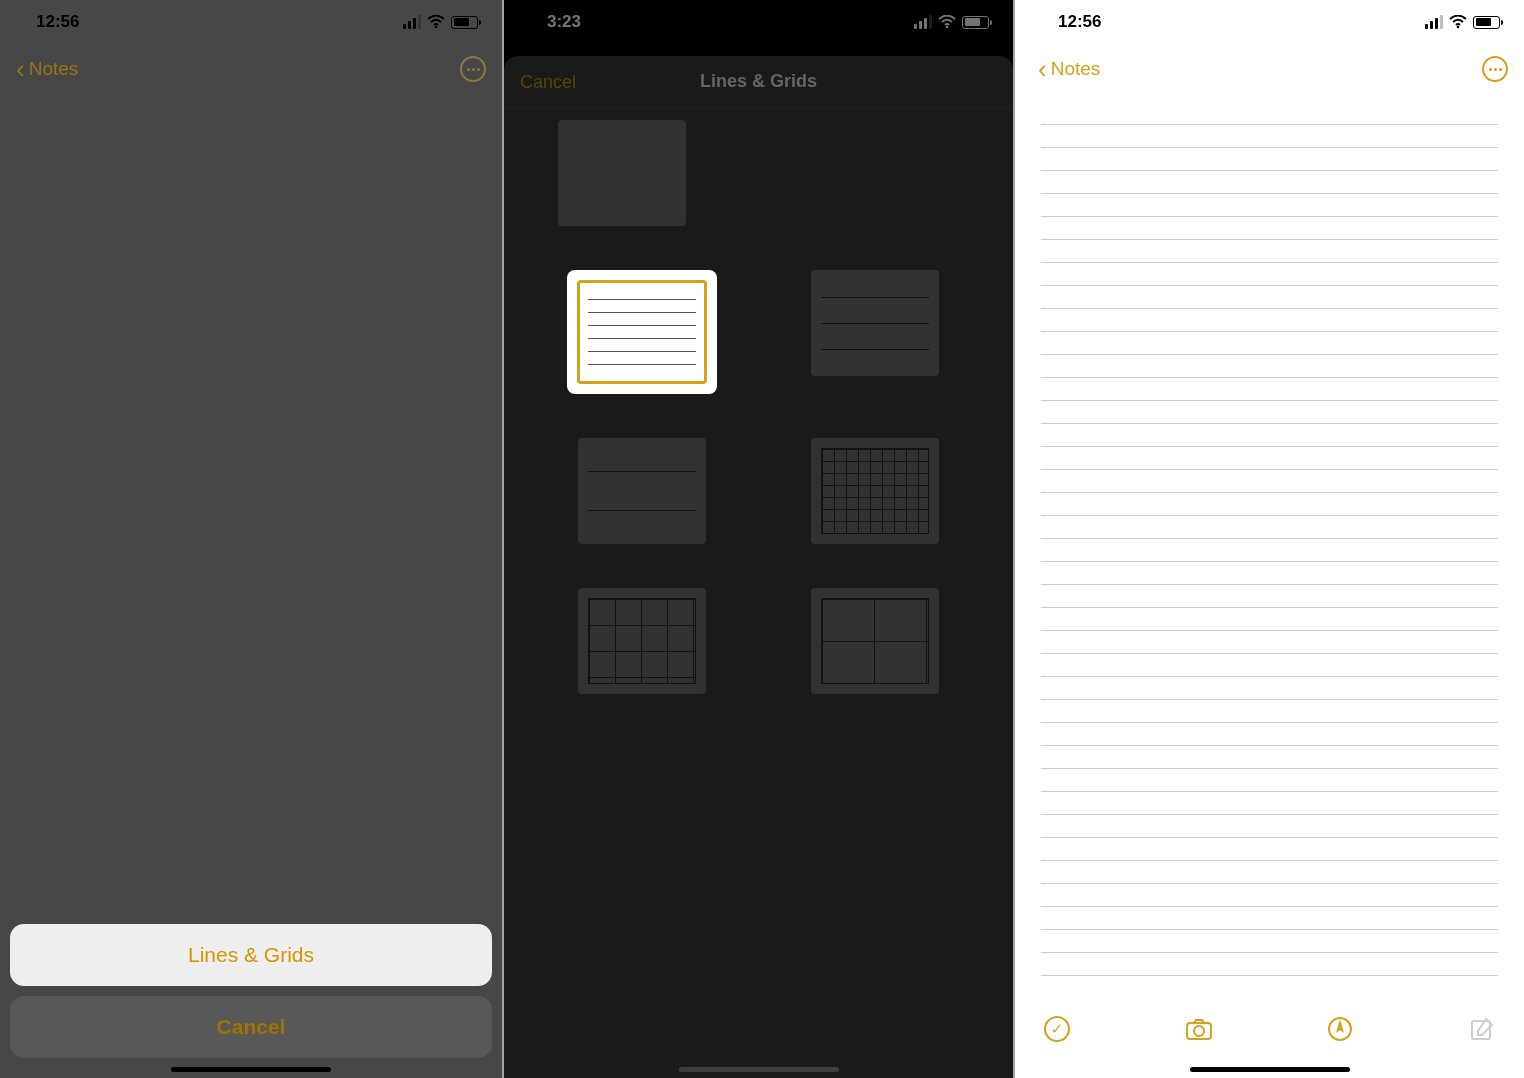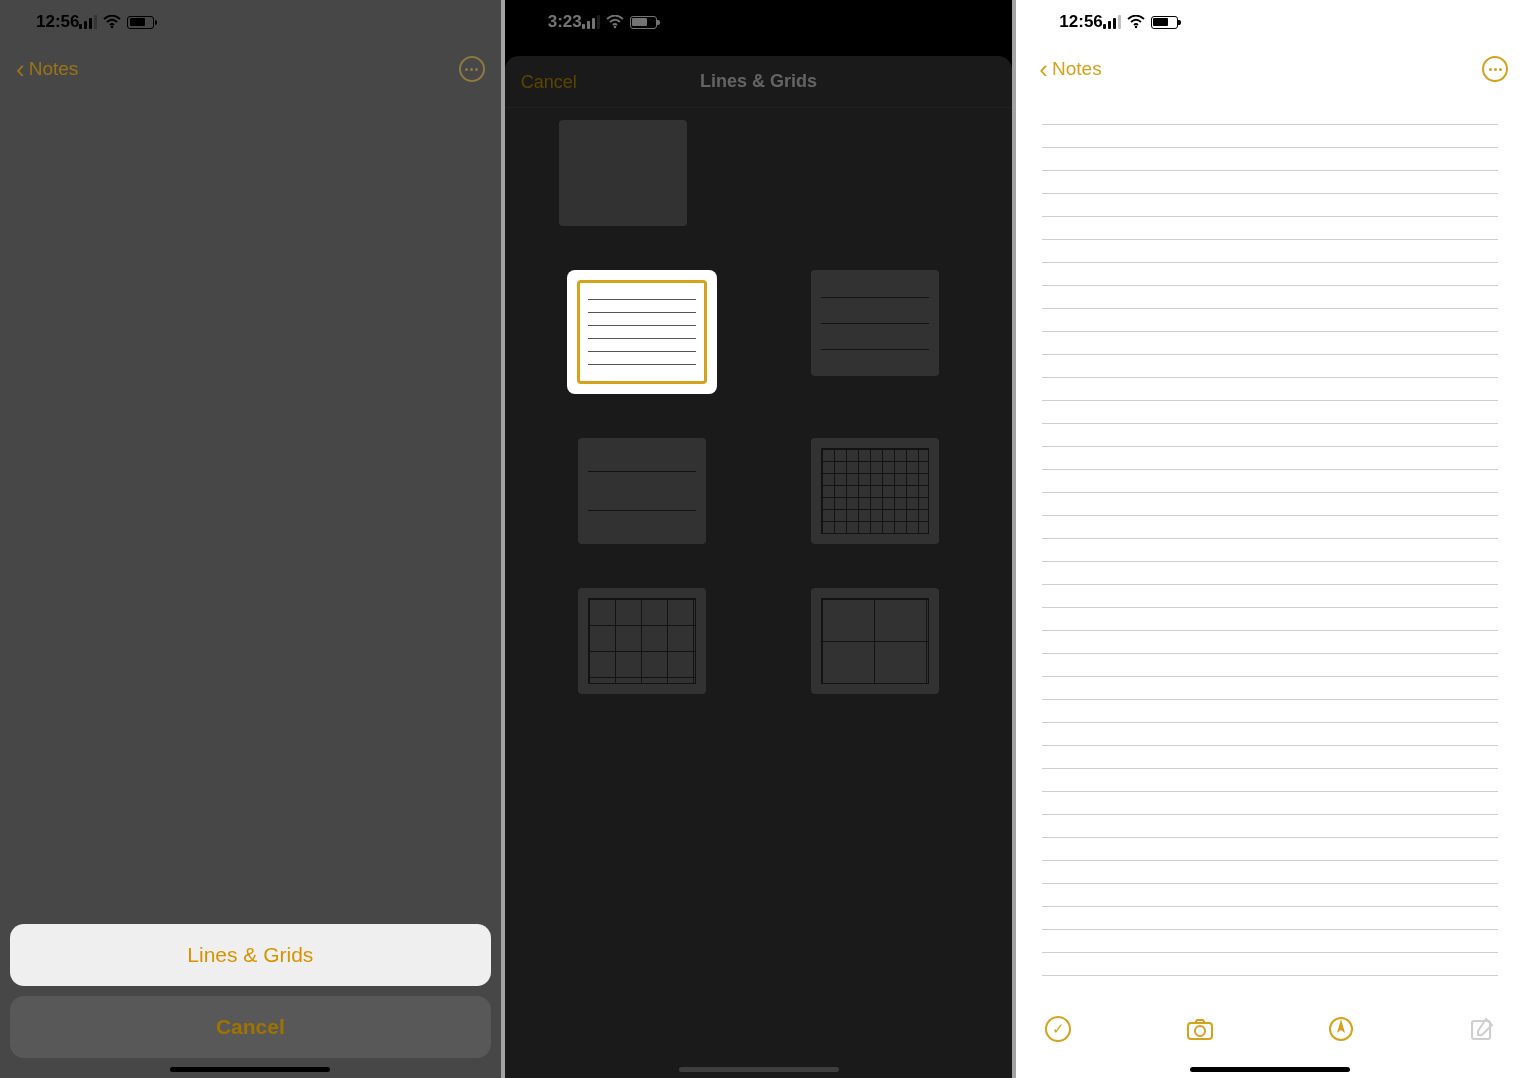--- a/index.html
+++ b/index.html
@@ -9,27 +9,28 @@
       display: flex;
       width: 1524px;
       height: 1078px;
     }
     .pane {
       position: relative;
       flex: 1;
       height: 100%;
       overflow: hidden;
     }
-    .pane + .pane { border-left: 4px solid #a3a3a3; padding-left: 7px; }
+    .pane + .pane { border-left: 2px solid #a3a3a3; padding-left: 7px; }
 
     
     .status-bar {
       height: 44px;
       display: flex;
       align-items: center;
+      justify-content: space-between;
       padding: 0 24px 0 36px;
       font-size: 17px;
       font-weight: 600;
       color: #000;
     }
     .status-right { display: flex; align-items: center; gap: 6px; }
     
     .bars { display: flex; align-items: flex-end; gap: 2px; }
     .bars span { width: 3px; background: currentColor; border-radius: 1px; }
     .bars span:nth-child(1){height:5px}

